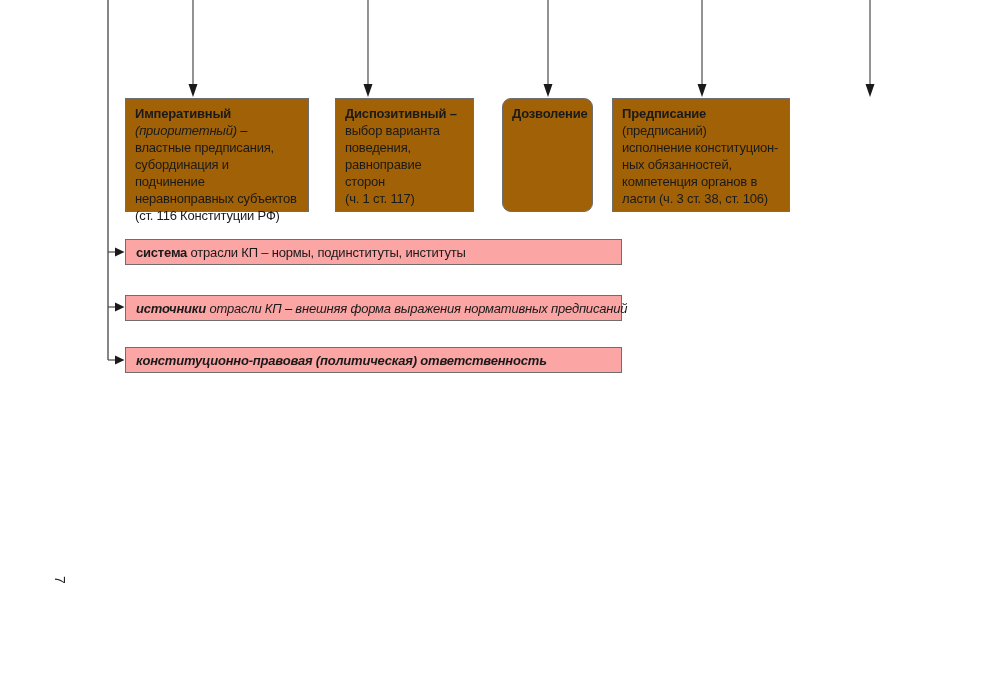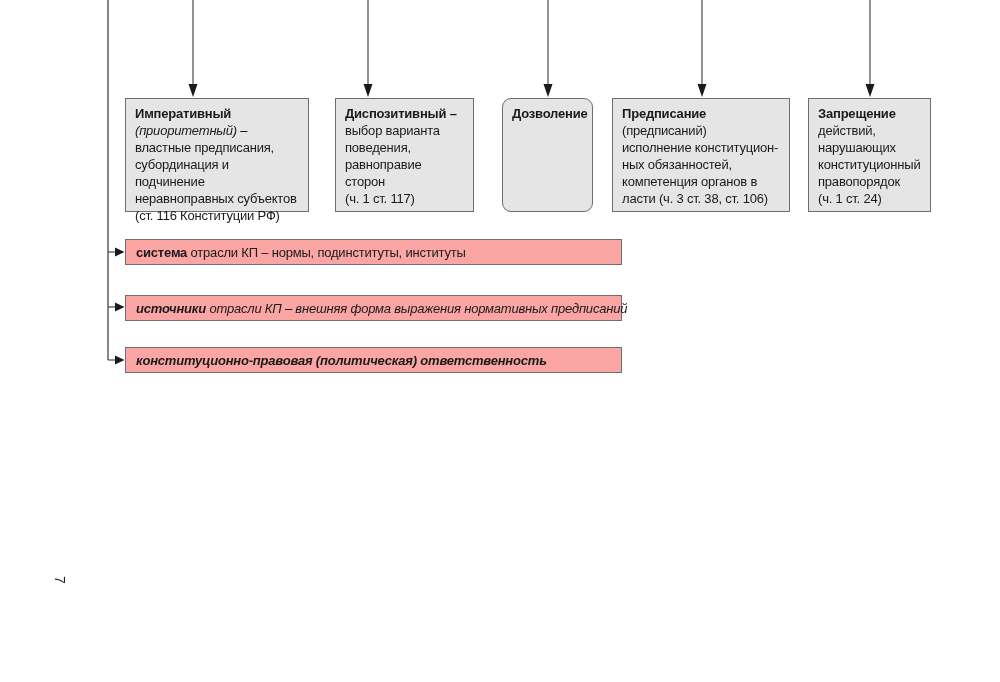--- a/index.html
+++ b/index.html
@@ -20,21 +20,21 @@
     position: absolute;
     left: 0; top: 0;
     width: 1000px; height: 682px;
   }
   .box {
     position: absolute;
     top: 98px;
     height: 114px;
     box-sizing: border-box;
     border: 1px solid #6e6e6e;
-    background: #e5e5e5;
+    background: #a16207;
     padding: 6px 9px 0 9px;
     font-size: 13px;
     line-height: 17px;
     letter-spacing: -0.2px;
   }
   .box .bt { font-weight: bold; }
   .box .bi { font-style: italic; }
   .box .bb { white-space: pre-line; }
   .inline-bold { font-weight: bold; }
   .bar {
@@ -131,28 +131,20 @@
   </div>
 
   <div class="box" style="left:612px; width:178px;">
     <div><span class="inline-bold">Предписание</span><span> (предписаний)</span></div>
     <div class="bb">исполнение конституцион-
 ных обязанностей,
 компетенция органов в
 ласти (ч. 3 ст. 38, ст. 106)</div>
   </div>
 
-  <div class="box" style="left:808px; width:123px;">
-    <div class="bt">Запрещение</div>
-    <div class="bb">действий,
-нарушающих
-конституционный
-правопорядок
-(ч. 1 ст. 24)</div>
-  </div>
 
   <div class="bar" style="top:239px;">
     <span class="lead">система</span><span> отрасли КП – нормы, подинституты, институты</span>
   </div>
 
   <div class="bar" style="top:295px;font-style:italic;">
     <span class="lead">источники</span><span> отрасли КП – внешняя форма выражения нормативных предписаний</span>
   </div>
 
   <div class="bar" style="top:347px;font-style:italic;">

